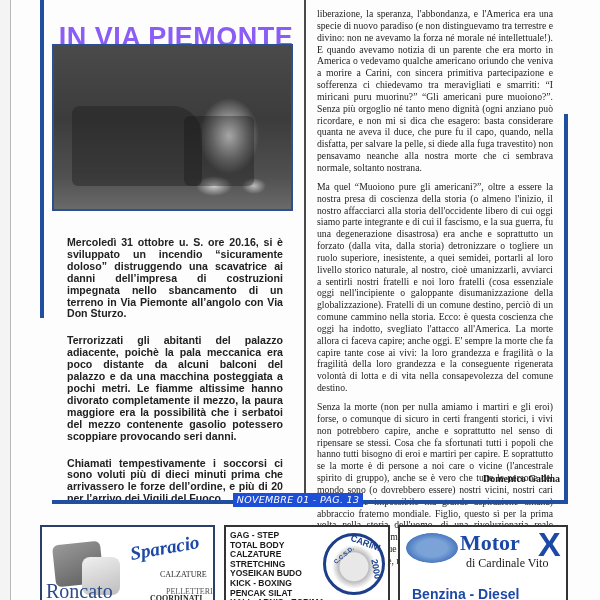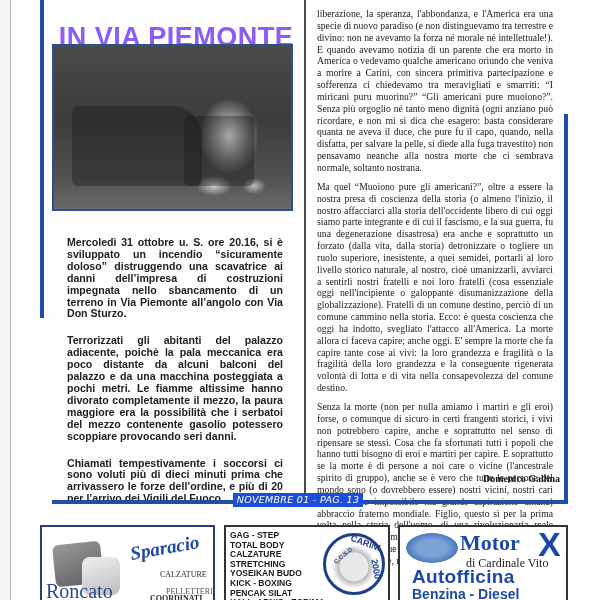--- a/index.html
+++ b/index.html
@@ -224,15 +224,14 @@
     <span class="logo-text">CARINI</span>
     <span class="logo-year">2000</span>
   </div>
 </div>
 
 <div class="ad ad-motor">
   <div class="mascot"></div>
   <div class="name">Motor</div>
   <div class="x">X</div>
   <div class="owner">di Cardinale Vito</div>
-  <div class="service">Autofficina</div>
   <div class="fuel">Benzina - Diesel</div>
 </div>
 
 </body></html>

